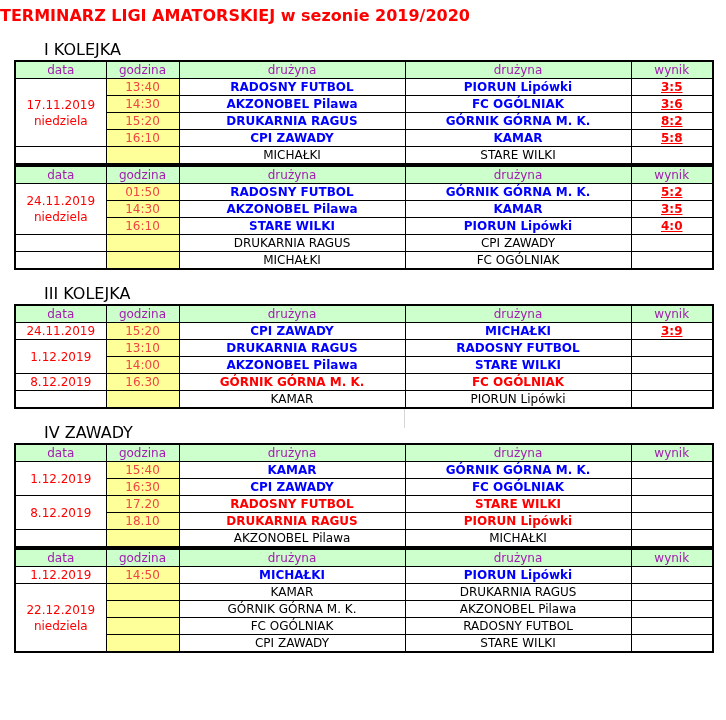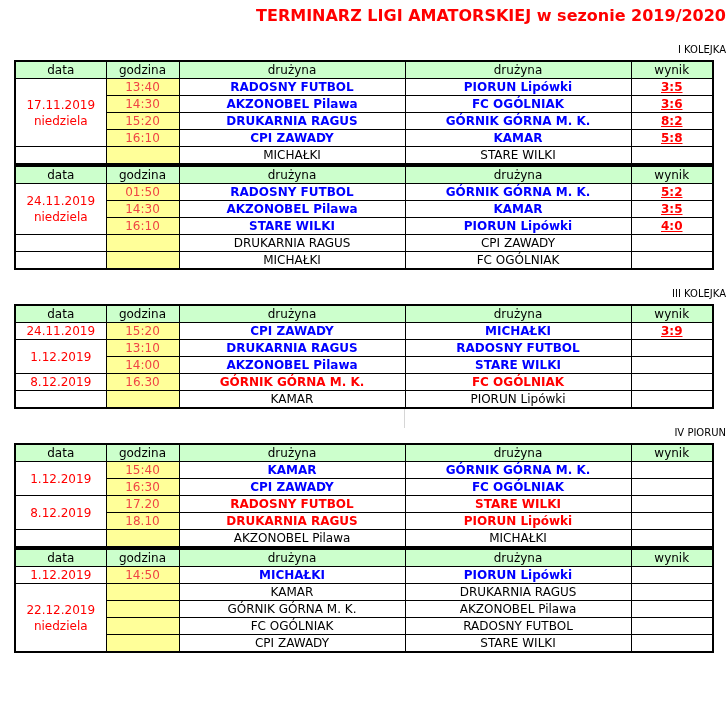--- a/index.html
+++ b/index.html
@@ -5,31 +5,32 @@
   html, body {
     margin: 0; padding: 0;
     width: 726px; height: 720px;
     background: #ffffff;
     font-family: "DejaVu Sans", sans-serif;
     overflow: hidden;
   }
   .page { position: relative; width: 726px; height: 720px; }
   .title {
     margin: 0; padding-top: 6px;
-    text-align: right;
+    text-align: left;
     font-size: 16px; line-height: 20px;
     font-weight: bold;
     color: var(--title-red, #ff0000);
   }
   .round { position: relative; }
   .round-heading {
     margin-top: 16px; margin-bottom: 3px;
-    text-align: right;
-    font-size: 10px; line-height: 15px;
+    text-align: left;
+    font-size: 16px; line-height: 15px;
     color: #000;
+    margin-left: 44px;
   }
   table.schedule {
     border-collapse: collapse;
     table-layout: fixed;
     margin-left: 14px;
     border: 2px solid #000;
   }
   table.schedule th, table.schedule td {
     border: 1px solid #000;
     height: 16px;
@@ -37,21 +38,21 @@
     font-size: 12px;
     line-height: 16px;
     text-align: center;
     vertical-align: middle;
     overflow: hidden;
     white-space: nowrap;
   }
   table.schedule th {
     background: var(--header-bg, #ccffcc);
     font-weight: normal;
-    color: #000000;
+    color: #a21caf;
   }
   td.time-cell { background: var(--time-bg, #ffff99); color: #ef4444; }
   td.date-cell { color: var(--date-red, #ff0000); white-space: normal; line-height: 16px; }
   td.team-cell.s-blue { color: var(--team-blue, #0000ff); font-weight: bold; }
   td.team-cell.s-red  { color: var(--team-red, #ff0000); font-weight: bold; }
   td.team-cell.s-plain { color: #000; font-weight: normal; }
   td.score-cell { color: var(--score-red, #ff0000); font-weight: bold; text-decoration: underline; }
   .tail-gridline {
     position: absolute;
     left: 404px; bottom: -19px;
@@ -227,21 +228,21 @@
               <td class="time-cell"></td>
               <td class="team-cell s-plain">KAMAR</td>
               <td class="team-cell s-plain">PIORUN Lipówki</td>
               <td class="score-cell"></td>
             </tr>
           </tbody>
         </table>
         <div class="tail-gridline"></div>
       </section>
       <section class="round">
-        <div class="round-heading">IV PIORUN</div>
+        <div class="round-heading">IV ZAWADY</div>
         <table class="schedule">
           <colgroup>
             <col style="width: 91px;">
             <col style="width: 73px;">
             <col style="width: 226px;">
             <col style="width: 226px;">
             <col style="width: 82px;">
           </colgroup>
           <thead>
             <tr>

